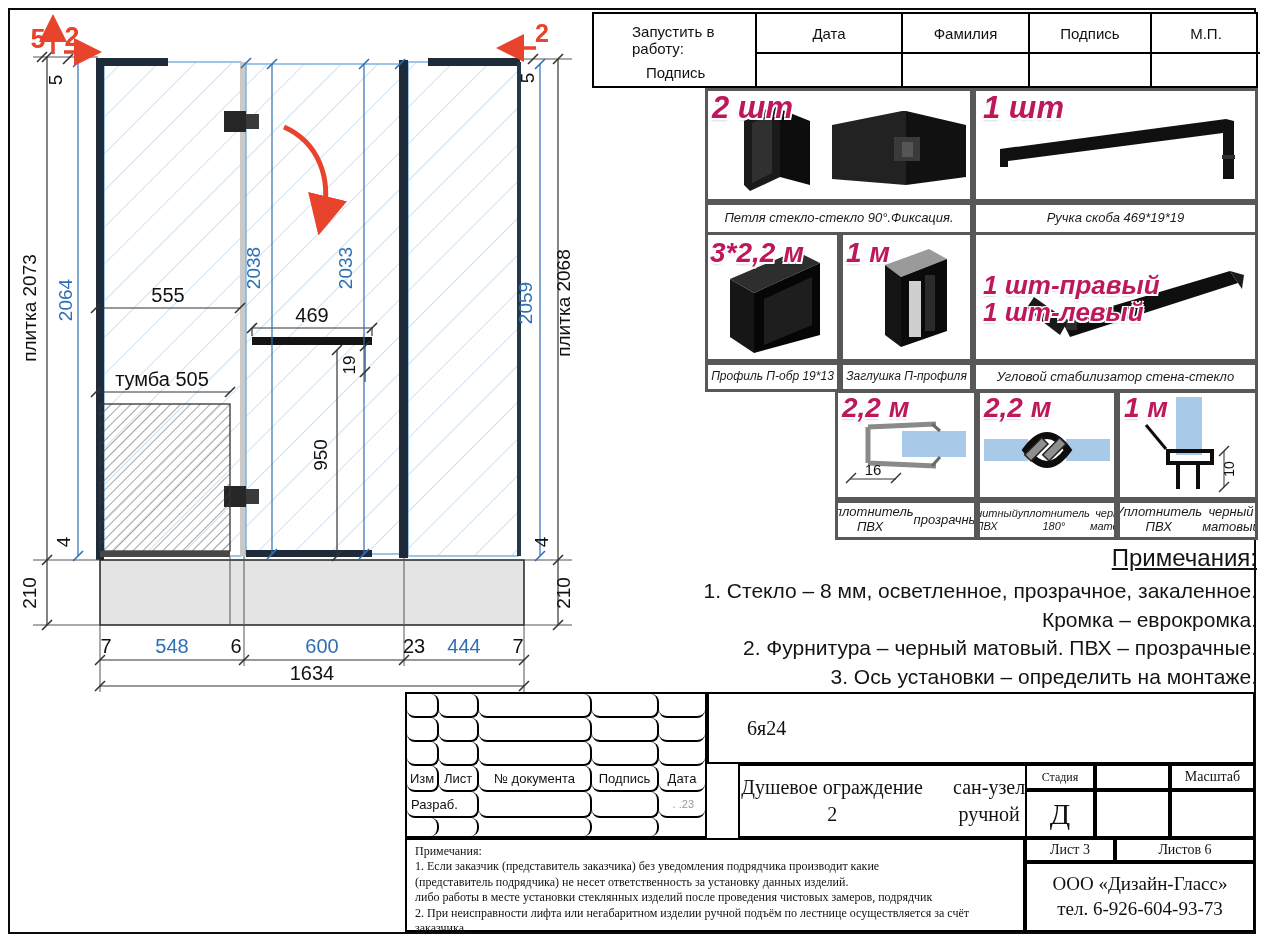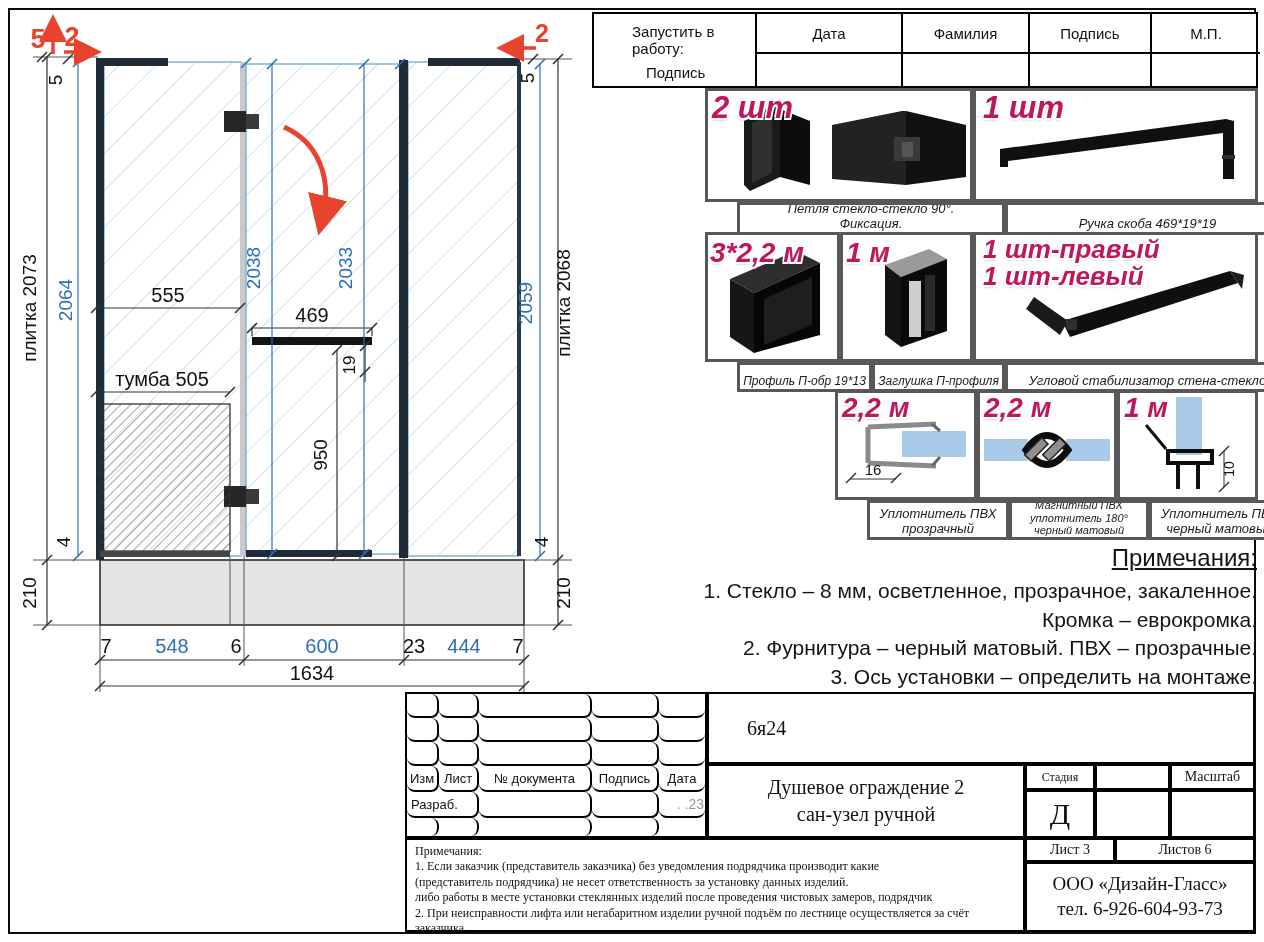--- a/index.html
+++ b/index.html
@@ -13,25 +13,25 @@
   .apt{position:absolute;left:592px;top:12px;width:666px;height:76px;display:grid;
        grid-template-columns:161px 146px 127px 122px 110px;grid-template-rows:38px 38px;
        border:2px solid #000;box-sizing:border-box;background:#fff;}
   .apt .c{border-left:2px solid #000;border-top:2px solid #000;display:flex;align-items:center;justify-content:center;
           font-size:15px;box-sizing:border-box;}
   .apt .c.first{border-left:none;grid-row:1/3;border-top:none;flex-direction:column;justify-content:space-around;align-items:flex-start;padding:6px 10px;margin-left:28px;}
   .apt .c.r1{border-top:none;}
 
   
   .pcell{position:absolute;border:3px solid #58585a;background:#fff;box-sizing:border-box;overflow:hidden;}
-  .pcap{display:flex;flex-direction:column;align-items:center;justify-content:flex-end;
-        font-style:italic;font-size:13px;line-height:1.15;color:#1a1a1a;text-align:center;margin-left:32px;}
+  .pcap{display:flex;flex-direction:row;align-items:center;justify-content:center;
+        font-style:italic;font-size:13px;line-height:1.15;color:#1a1a1a;text-align:center;}
   .qty{position:absolute;font-style:italic;font-weight:bold;color:#be185d;z-index:5;line-height:1.05;
        text-shadow:-1.5px -1.5px 0 #fff,1.5px -1.5px 0 #fff,-1.5px 1.5px 0 #fff,1.5px 1.5px 0 #fff,0 2px 3px rgba(0,0,0,.3);}
-  .qty.big{font-size:31px;}  .qty.mid{font-size:28px;}  .qty.two{font-size:26px;}
+  .qty.big{font-size:31px;}  .qty.mid{font-size:28px;}  .qty.two{font-size:26px;margin-top:36px;}
 
   
   .notes{position:absolute;left:600px;top:544px;width:657px;text-align:right;color:#141414;}
   .notes .hd{display:inline-block;font-size:24px;text-decoration:underline;margin-bottom:5px;}
   .notes .ln{font-size:21px;line-height:28.5px;white-space:nowrap;}
 
   
   .tb{position:absolute;border:2px solid #000;background:#fff;box-sizing:border-box;font-family:Liberation Serif, serif;}
   .tbl-grid{position:absolute;left:405px;top:692px;width:302px;height:146px;display:grid;
             grid-template-columns:32px 40px 113px 67px 1fr;
@@ -378,34 +378,34 @@
 
     <div class="g">Изм</div>
     <div class="g">Лист</div>
     <div class="g">№ документа</div>
     <div class="g">Подпись</div>
     <div class="g nr">Дата</div>
 
     <div class="g" style="grid-column:1/3;justify-content:flex-start;padding-left:4px">Разраб.</div>
     <div class="g"></div>
     <div class="g"></div>
-    <div class="g nr" style="color:#999;font-size:14px;justify-content:flex-end;padding-right:1px">. .23</div>
+    <div class="g nr" style="color:#999;font-size:11px;justify-content:flex-end;padding-right:11px">. .23</div>
 
     <div class="g nb"></div>
       <div class="g nb"></div>
       <div class="g nb"></div>
       <div class="g nb"></div>
       <div class="g nr nb"></div>
   </div>
 
   <div class="tb" style="left:707px;top:692px;width:548px;height:72px;display:flex;align-items:center;padding-left:38px;font-size:20px">
     <span>6я24</span>
   </div>
 
-  <div class="tb ctr" style="left:707px;top:764px;width:318px;height:74px;flex-direction:column;font-size:20px;line-height:1.35">
+  <div class="tb ctr" style="left:738px;top:764px;width:318px;height:74px;flex-direction:row;font-size:20px;line-height:1.35">
     <span>Душевое ограждение 2</span>
     <span>сан-узел ручной</span>
   </div>
 
   <div class="tb ctr" style="left:1025px;top:764px;width:70px;height:26px;font-size:12px">Стадия</div>
   <div class="tb" style="left:1095px;top:764px;width:75px;height:26px"></div>
   <div class="tb ctr" style="left:1170px;top:764px;width:85px;height:26px;font-size:14px">Масштаб</div>
   <div class="tb ctr" style="left:1025px;top:790px;width:70px;height:48px;font-size:30px">Д</div>
   <div class="tb" style="left:1095px;top:790px;width:75px;height:48px"></div>
   <div class="tb" style="left:1170px;top:790px;width:85px;height:48px"></div>

